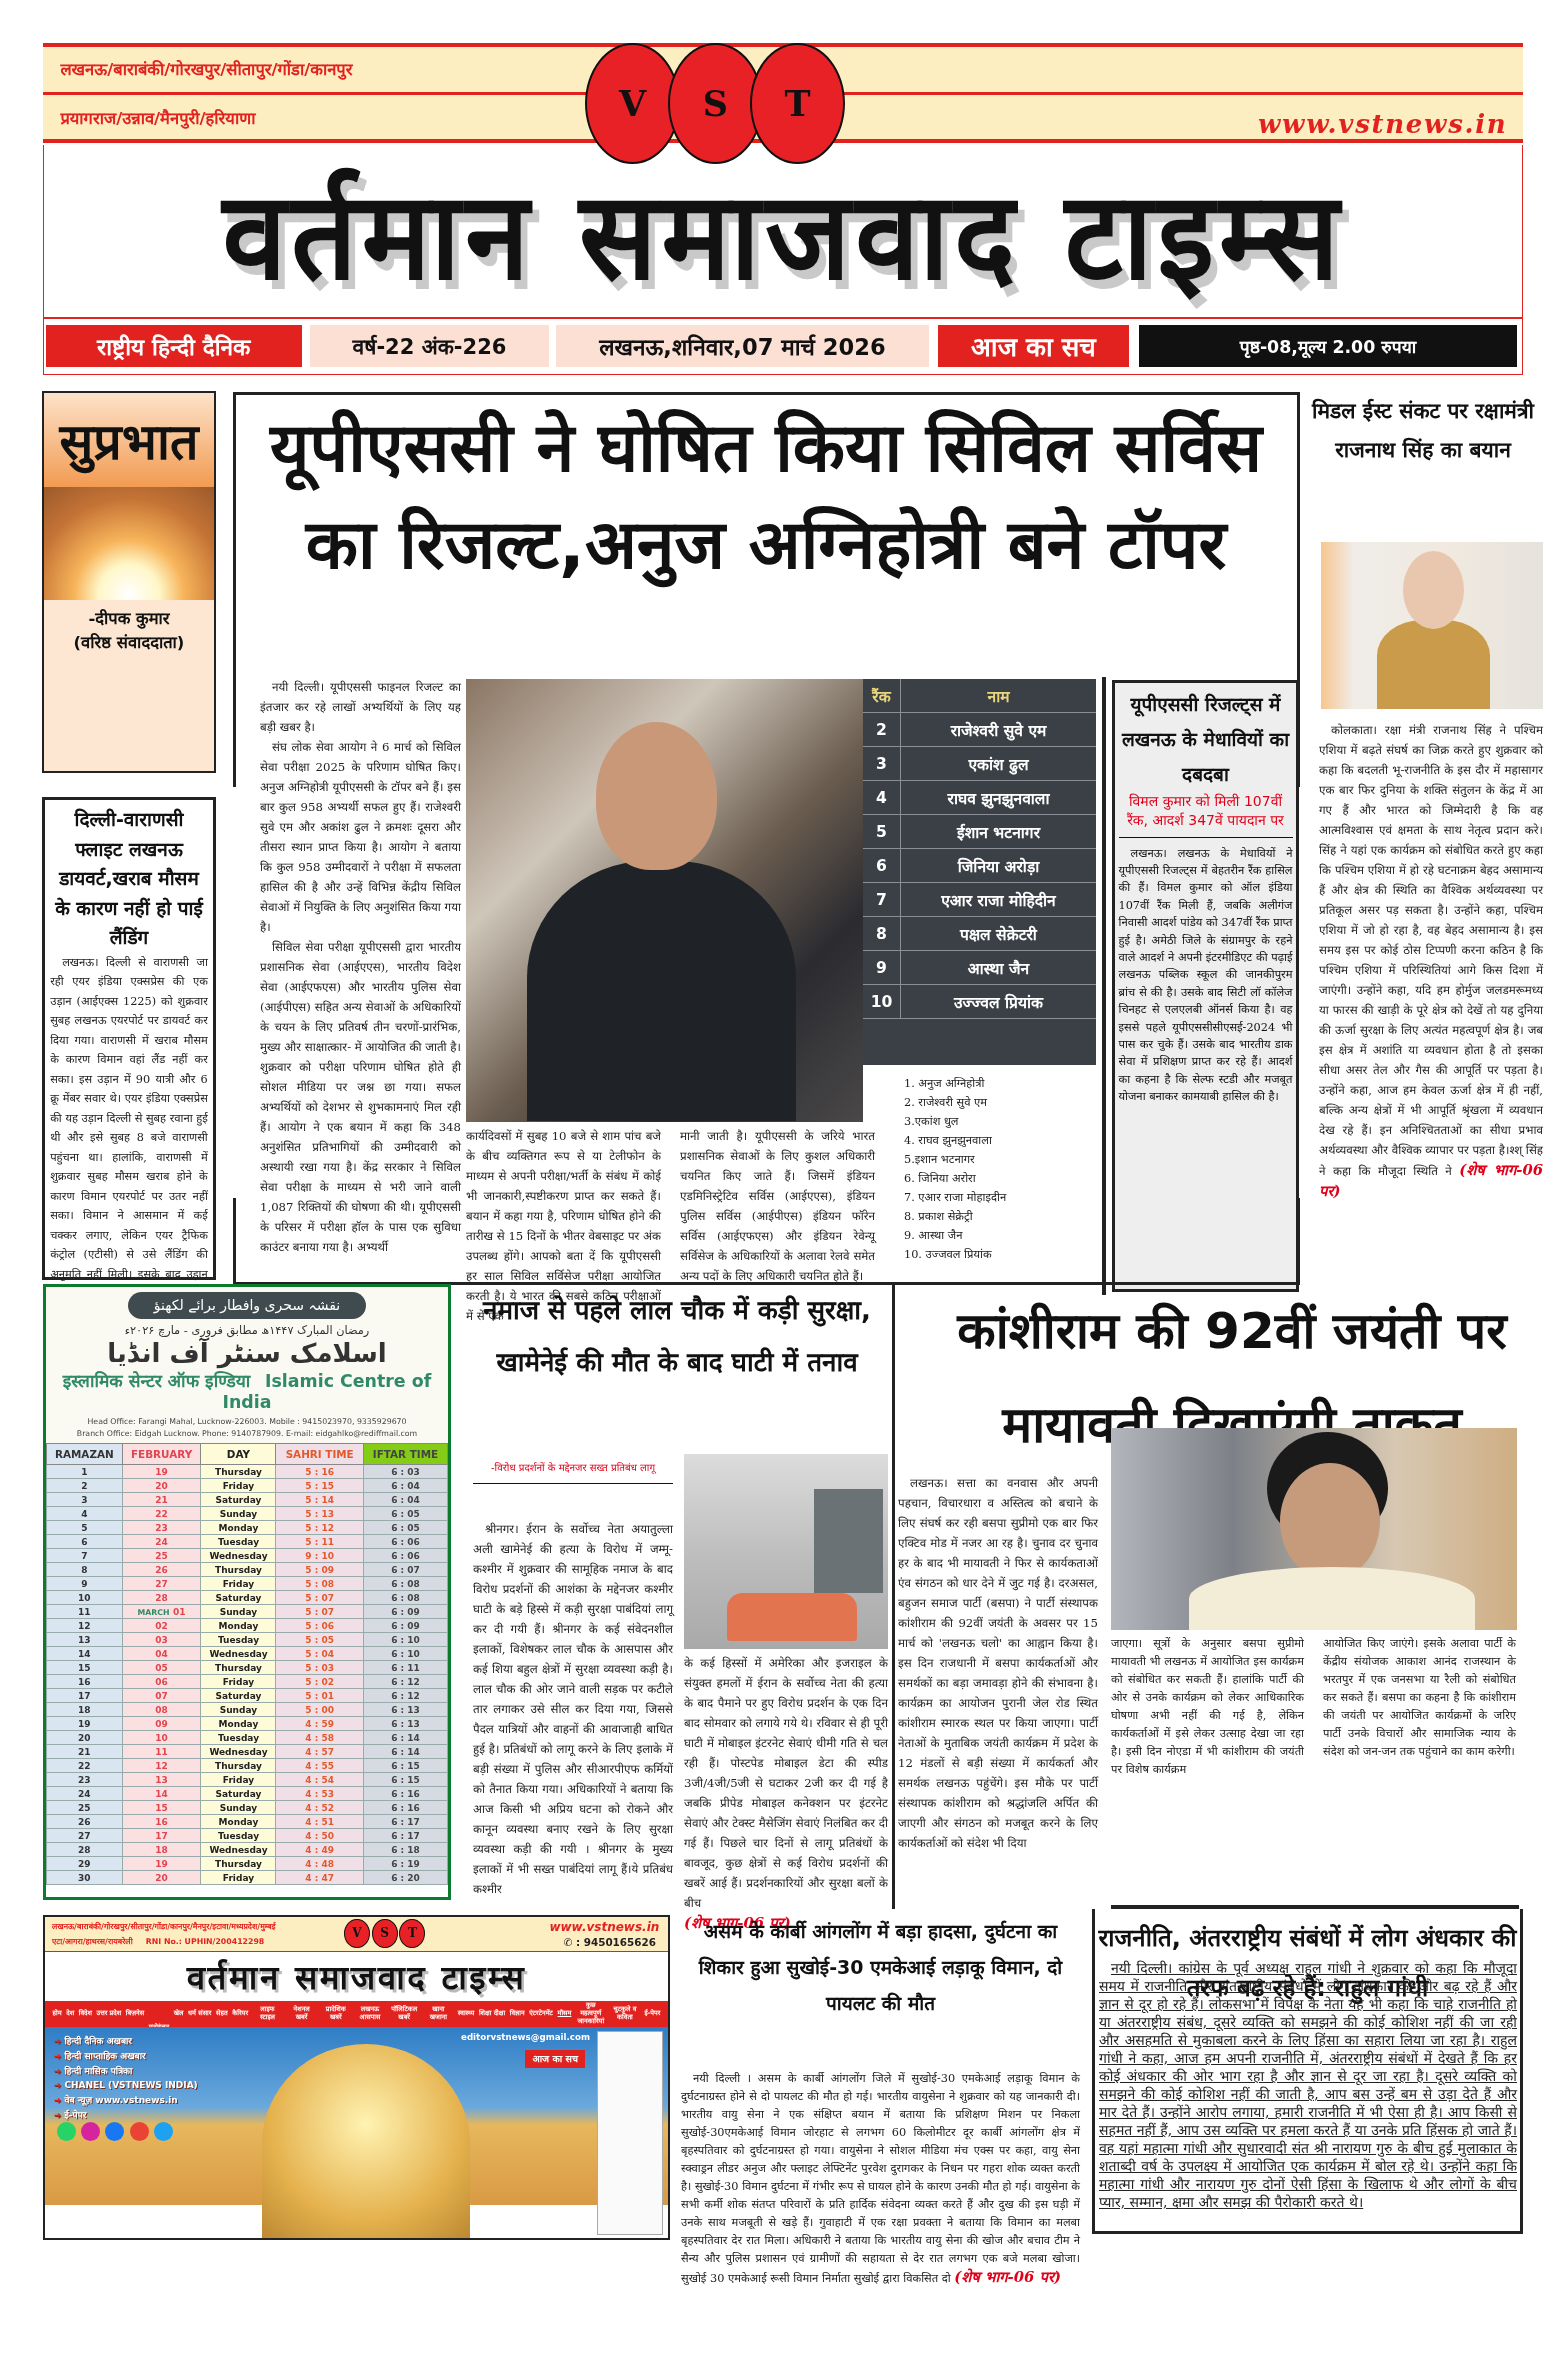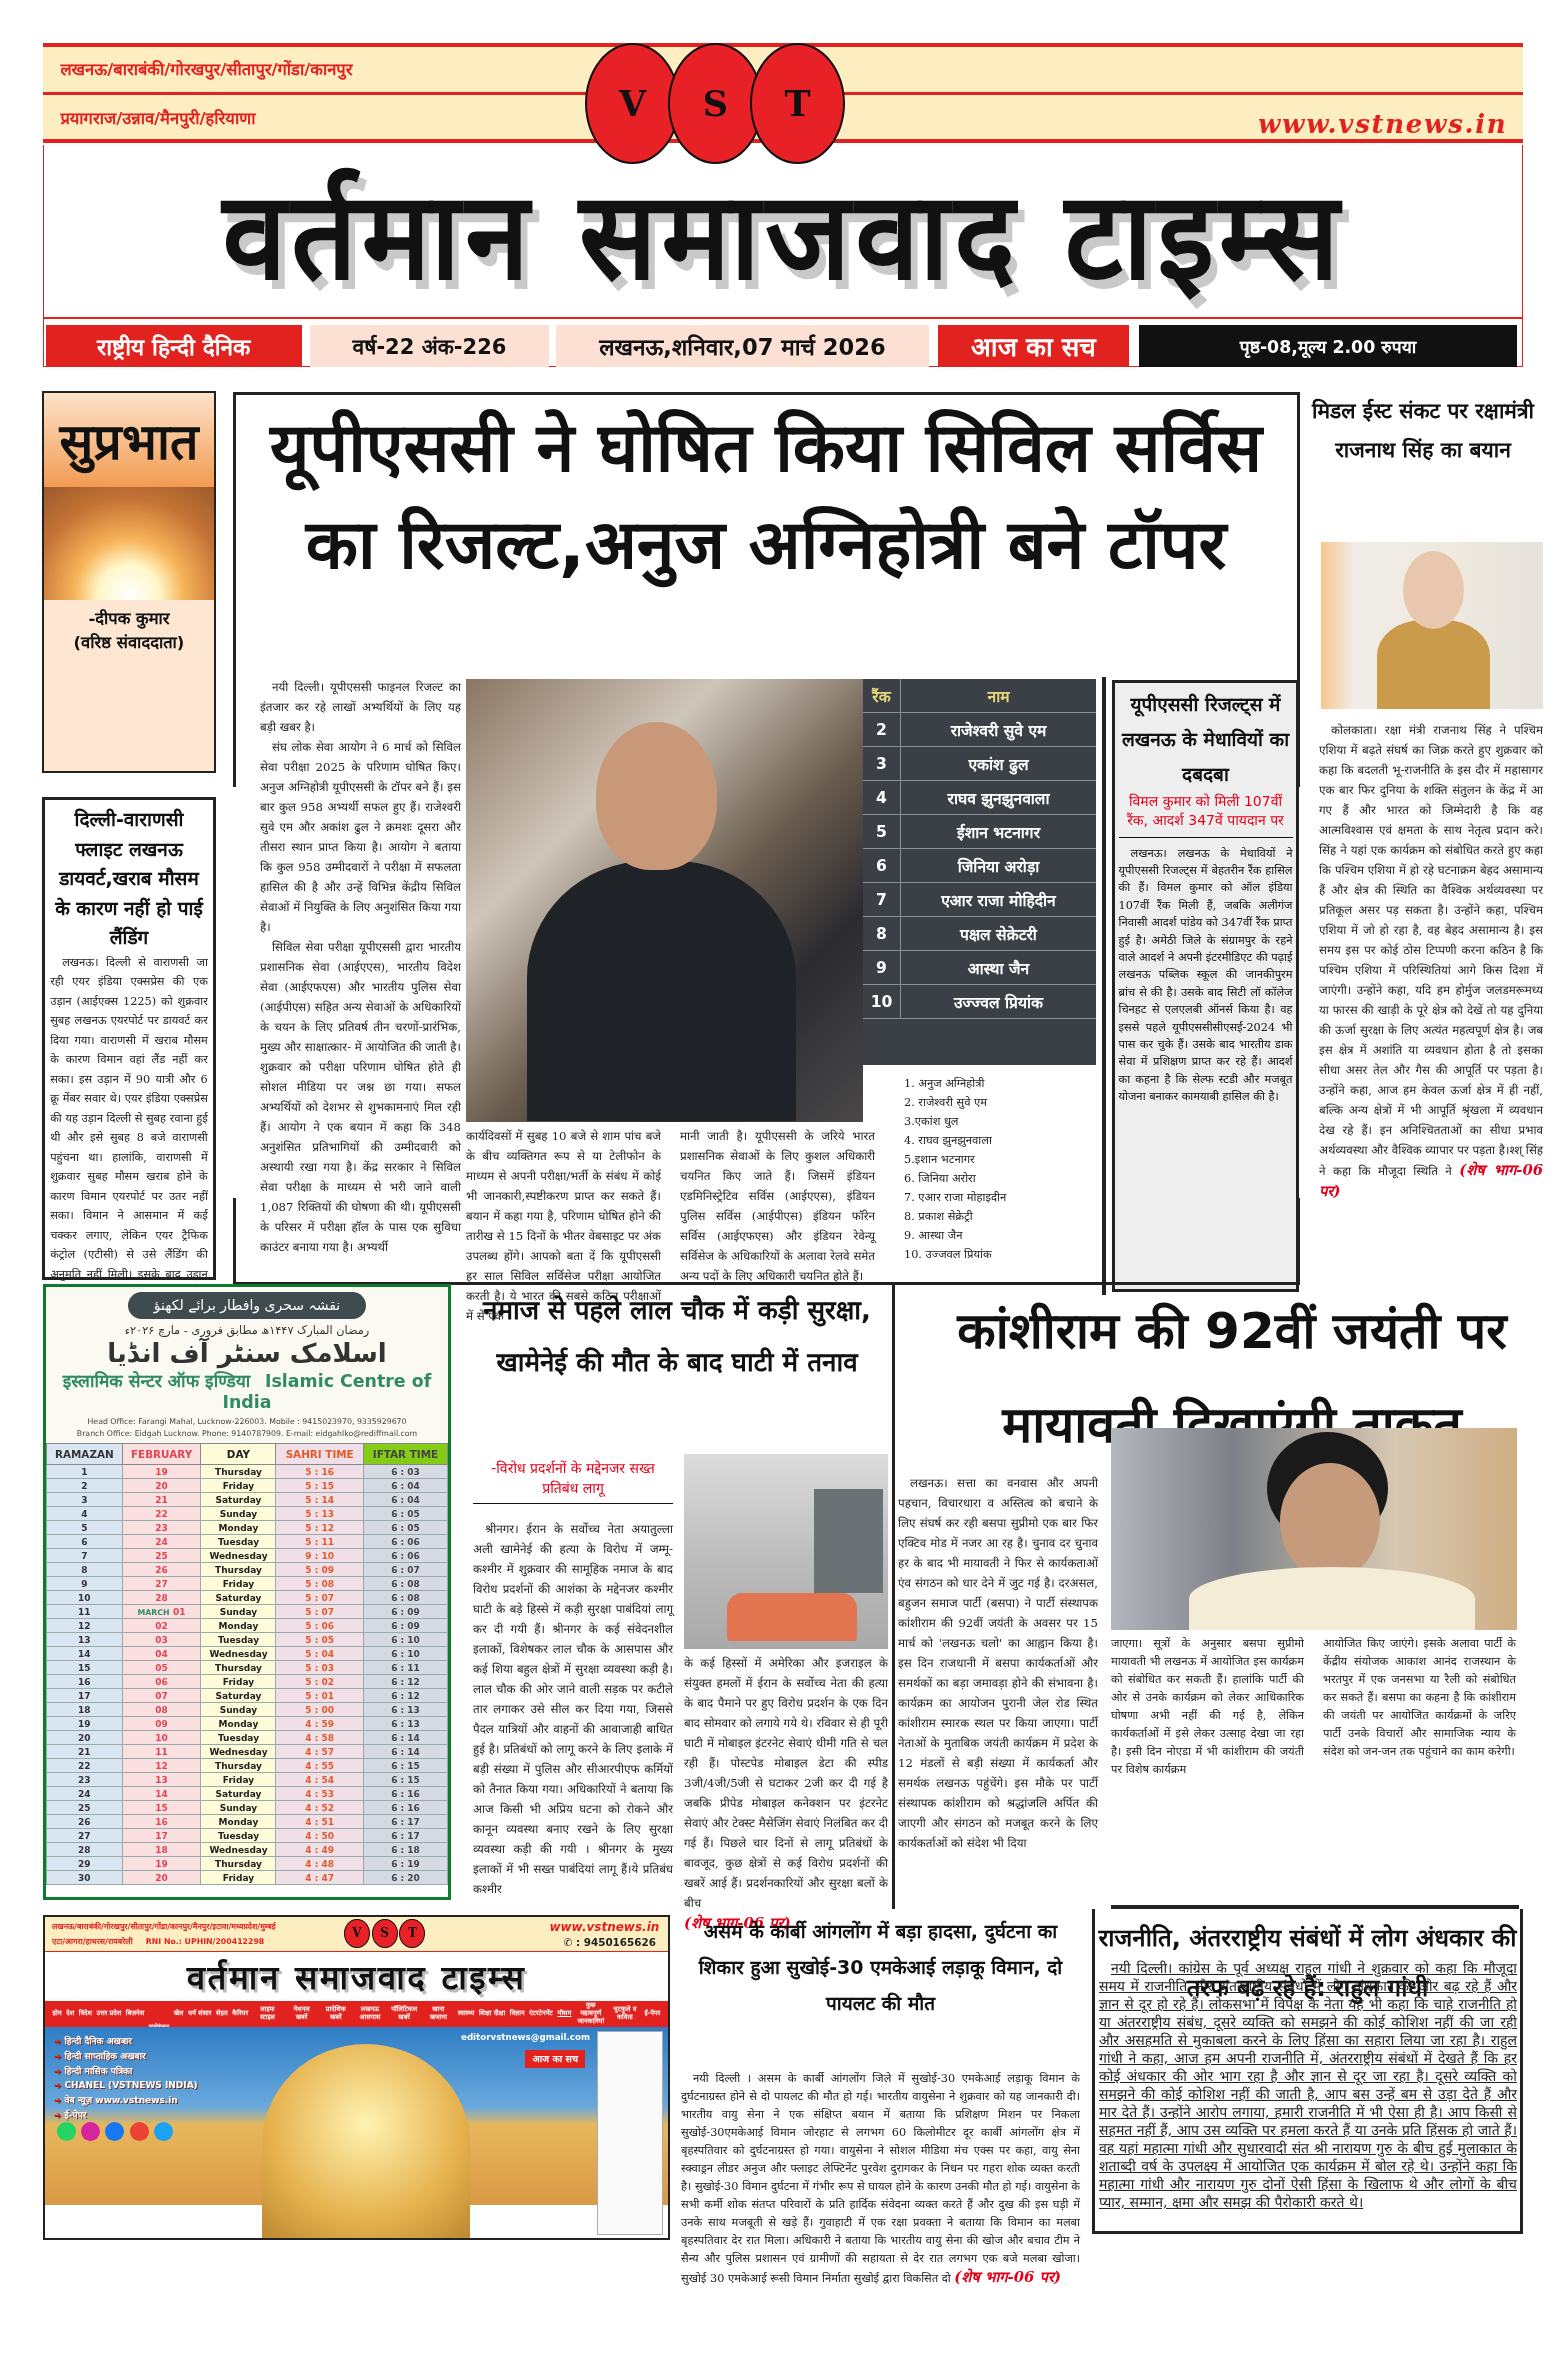--- a/index.html
+++ b/index.html
@@ -11,21 +11,21 @@
   .body-text p{margin:0;}
   .cont{color:#e2001a;font-style:italic;font-weight:bold;font-size:14.8px;}
   
   #mast-top{left:43px;top:43px;width:1480px;height:100px;background:#fdeec2;border-top:4.3px solid #e2221f;border-bottom:4.3px solid #e2221f;}
   #mast-top .mid-rule{position:absolute;left:0;right:0;top:45px;height:2.6px;background:#e2221f;}
   .cities{position:absolute;left:17.4px;font-weight:bold;color:#e2221f;font-size:16.5px;}
   .vst-badge{position:absolute;top:-4.3px;width:95px;height:121px;border-radius:50%;background:#e82127;border:2.6px solid #111;display:flex;align-items:center;justify-content:center;font-family:"DejaVu Serif",serif;font-weight:bold;font-size:35px;color:#111;}
   #site-url{position:absolute;right:15.6px;top:62px;font-family:"DejaVu Serif",serif;font-style:italic;font-weight:bold;color:#e2221f;font-size:26px;letter-spacing:1.7px;}
   #mast-title{left:43px;top:145px;width:1480px;height:174px;border-left:1.7px solid #e2221f;border-right:1.7px solid #e2221f;border-bottom:2.6px solid #e2221f;display:flex;align-items:center;justify-content:center;}
   #mast-title span{font-family:"DejaVu Sans",sans-serif;font-weight:bold;font-size:121px;letter-spacing:5.2px;color:#111;text-shadow:7px 8.7px 0 #c9c9c9;transform:scaleX(0.95);}
-  #info-bar{left:43px;top:319px;width:1480px;height:48px;border:1.7px solid #e2221f;border-top:none;}
+  #info-bar{left:43px;top:319px;width:1480px;height:56px;border:1.7px solid #e2221f;border-top:none;}
   .info{position:absolute;top:6px;height:42px;display:flex;align-items:center;justify-content:center;font-weight:bold;white-space:nowrap;}
   
   #suprabhat{left:42px;top:391px;width:174px;height:382px;border:2.6px solid #222;background:#fde6d2;}
   #suprabhat .sp-title{height:94px;background:linear-gradient(#fde2c9,#f29b52);display:flex;align-items:center;justify-content:center;font-weight:bold;font-size:50px;color:#111;}
   #suprabhat .sun{height:113px;background:radial-gradient(circle at 50% 95%,#fff 0,#fff7c8 22%,#f7b45a 40%,#c47335 70%,#9b5a2c 100%);}
   #suprabhat .quote{padding:12px 8.7px 0;text-align:center;font-size:12px;line-height:19px;color:#222;}
   #suprabhat .author{text-align:center;font-weight:bold;font-size:16.5px;margin-top:7px;line-height:24px;}
   
   #main-frame{left:233px;top:392px;width:1067px;height:395px;border:3.5px solid #222;border-bottom:none;}
   #main-head{left:239px;top:399px;width:1054px;font-size:68px;line-height:97px;}
@@ -67,21 +67,21 @@
   #rz-table{width:100%;border-collapse:collapse;font-family:"DejaVu Sans",sans-serif;font-size:9px;font-weight:bold;}
   #rz-table th{height:21px;font-size:10.4px;border:0.9px solid #888;}
   #rz-table td{height:14px;text-align:center;border:0.9px solid #9aa;padding:0;}
   #rz-table td.c1{background:#d9e6f2;color:#333;}
   #rz-table td.c2{background:#fbe0e2;color:#e0464f;}
   #rz-table td.c3{background:#fdfbd8;color:#222;}
   #rz-table td.c4{background:#f1dfe8;color:#e25a2c;}
   #rz-table td.c5{background:#d6dbe3;color:#444;}
   
   #kashmir-head{left:460px;top:1284px;width:434px;font-size:26px;line-height:52px;}
-  #kashmir-sub{left:473px;top:1458px;width:200px;color:#e2001a;font-size:14px;line-height:20px;text-align:center;border-bottom:1.7px solid #111;padding-bottom:5.2px;}
+  #kashmir-sub{left:473px;top:1458px;width:200px;color:#e2001a;font-size:10px;line-height:20px;text-align:center;border-bottom:1.7px solid #111;padding-bottom:5.2px;}
   #kashmir-col1{left:473px;top:1519px;width:200px;}
   #kashmir-photo{left:684px;top:1454px;width:204px;height:195px;background:linear-gradient(#dcdcdc,#bcbcbc 55%,#a9a9a9);}
   #kashmir-photo .bar1{position:absolute;left:43px;top:139px;width:130px;height:48px;background:#e2744f;border-radius:15.6px 15.6px 3.5px 3.5px;}
   #kashmir-photo .truck{position:absolute;left:130px;top:35px;width:69px;height:104px;background:#6b7276;}
   #kashmir-col2{left:684px;top:1653px;width:204px;}
   
   #kanshi-head{left:902px;top:1284px;width:660px;font-size:50px;line-height:94px;}
   #kanshi-col1{left:898px;top:1473px;width:200px;}
   #mayawati-photo{left:1111px;top:1428px;width:406px;height:202px;background:linear-gradient(90deg,#b3b7bd,#7d8187 30%,#d7c8b2 70%,#cfae83);}
   #mayawati-photo .hair{position:absolute;left:156px;top:4.3px;width:121px;height:113px;border-radius:50%;background:#1a1a1a;}

